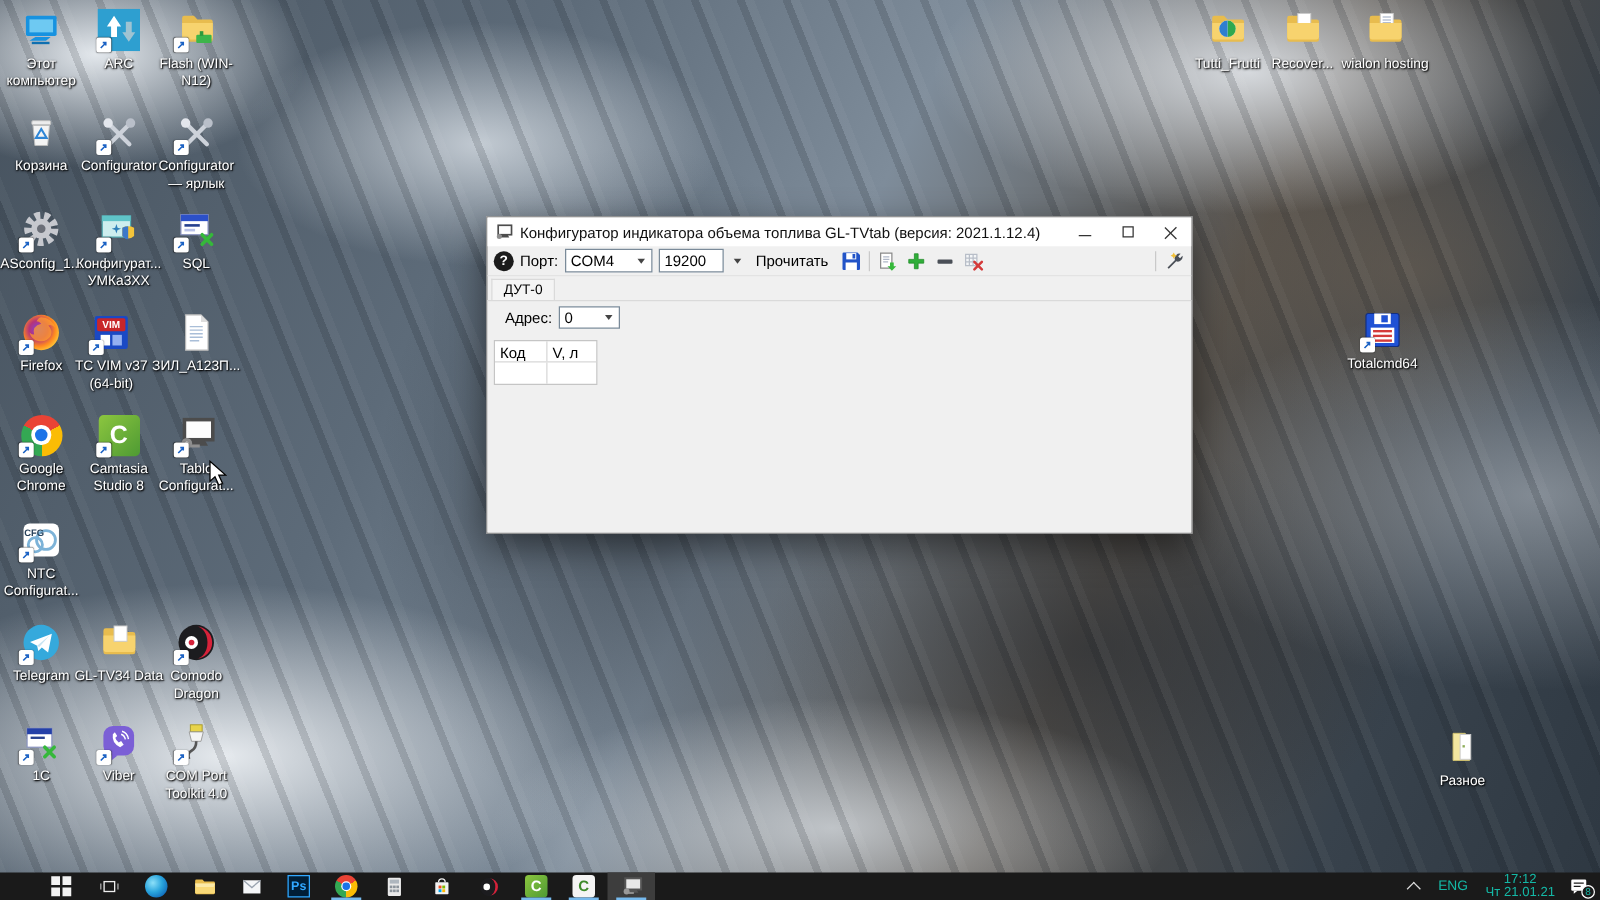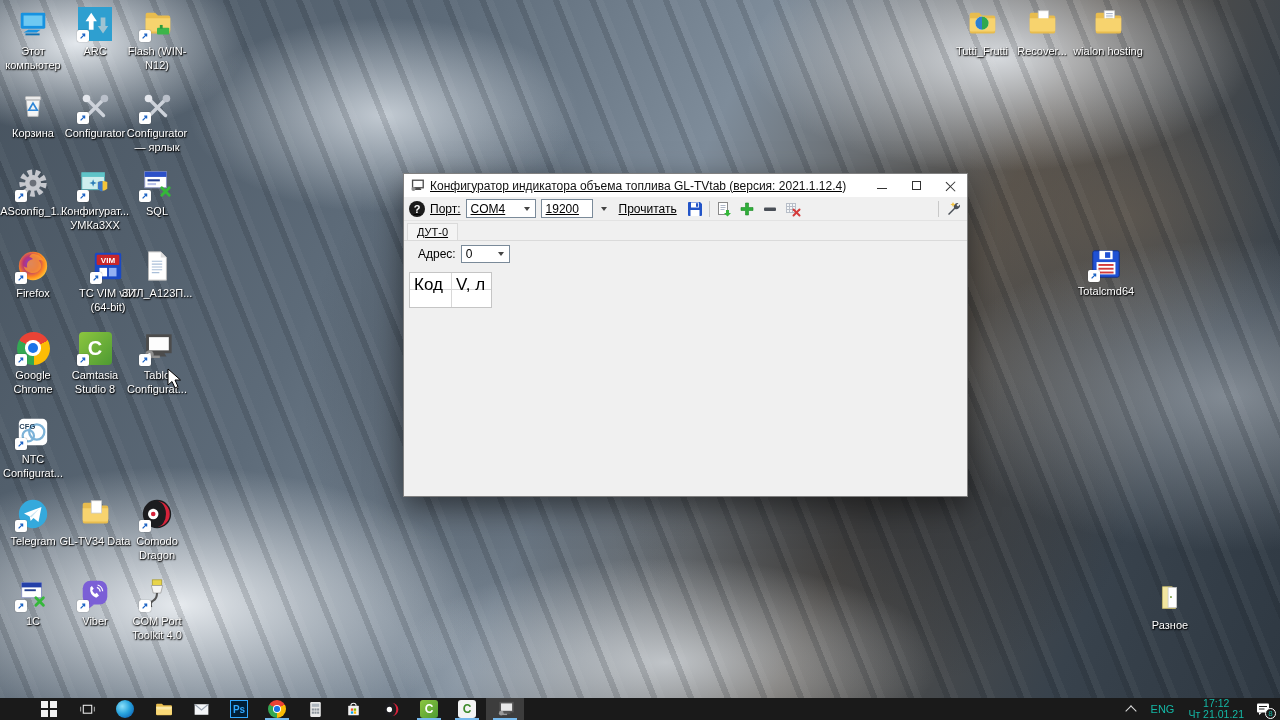--- a/index.html
+++ b/index.html
@@ -31,22 +31,22 @@
     display:flex; align-items:center; justify-content:center; box-shadow:0 0 1px rgba(0,0,0,.6); }
   .sc svg { width:8px; height:8px; }
   .chrome { border-radius:50%; position:relative;
     background:conic-gradient(from -60deg, #ea4335 0deg 120deg, #fbbc05 120deg 240deg, #34a853 240deg 360deg); }
   .chrome::before { content:""; position:absolute; inset:27%; background:#fff; border-radius:50%; }
   .chrome::after  { content:""; position:absolute; inset:35%; background:#1a73e8; border-radius:50%; }
   .camt { background:linear-gradient(135deg,#8cc63f,#4e9a33); border-radius:4px; color:#fff; font-weight:bold;
     display:flex; align-items:center; justify-content:center; }
 
   
-  .app-window { position:absolute; left:403px; top:173px; width:565px; height:324px; background:#f0f0f0;
-    border:1px solid #808080; box-shadow:0 10px 28px rgba(0,0,0,.5); font-size:12px; color:#000;text-decoration:underline; }
+  .app-window { position:absolute; left:389px; top:173px; width:565px; height:254px; background:#f0f0f0;
+    border:1px solid #808080; box-shadow:0 10px 28px rgba(0,0,0,.5); font-size:12px; color:#000; }
   .titlebar { height:23px; background:#ffffff; display:flex; align-items:center; padding-left:5px; }
   .titlebar .appico { width:16px; height:16px; margin-right:5px; flex:none; }
   .wtitle { font-size:12px; color:#111; white-space:nowrap; overflow:hidden; }
   .caps { margin-left:auto; display:flex; height:23px; }
   .cap { width:34px; height:23px; display:flex; align-items:center; justify-content:center; }
   .min-glyph { width:10px; height:1px; background:#333; margin-top:6px; }
   .max-glyph { width:9px; height:9px; border:1px solid #333; }
   .close-glyph { position:relative; width:11px; height:11px; }
   .close-glyph::before,.close-glyph::after { content:""; position:absolute; left:5px; top:0; width:1.4px; height:13px; background:#333; }
   .close-glyph::before { transform:rotate(45deg); } .close-glyph::after { transform:rotate(-45deg); }
@@ -66,21 +66,21 @@
   .spacer { flex:1; }
 
   .tabstrip { height:19px; display:flex; align-items:flex-end; padding-left:3px; }
   .tab { padding:2px 9px 2px 9px; font-size:11px; background:#f4f4f4; border:1px solid #dadada; border-bottom:none; }
   .tabpage { position:absolute; left:0; right:0; top:66px; bottom:0; border-top:1px solid #dadada; background:#f0f0f0; }
 
   .addr-row { position:absolute; left:14px; top:4px; display:flex; align-items:center; gap:5px; font-size:12px; }
   .addr-combo { width:49px; height:18px; }
   .mini-table { position:absolute; left:5px; top:31px; width:83px; border:1px solid #c5c5c5; background:#fff; }
   .mt-row { display:flex; height:17px; }
-  .mt-cell { font-size:17px; padding:2px 0 0 4px; }
+  .mt-cell { font-size:12px; padding:2px 0 0 4px; }
   .mt-c1 { width:42px; border-right:1px solid #d8d8d8; }
   .mt-c2 { width:39px; }
   .mt-head { border-bottom:1px solid #d8d8d8; }
 
   .graph { position:absolute; left:94px; top:1px; right:4px; bottom:6px; background:#fbfbfb;
     border:1px dashed #b5b5b5; }
   .gtitle { text-align:center; margin-top:7px; font-size:13px; font-weight:bold; color:#111; }
 
   
   .taskbar { position:absolute; left:0; bottom:0; width:1280px; height:22px; background:#1a1a1a;
@@ -280,21 +280,21 @@
         </svg>
       <span class="sc">
           <svg viewBox="0 0 10 10">
             <path d="M2 8 L7 3 M4 2.6 h3 v3" stroke="#1b62c4" stroke-width="1.6" fill="none"></path>
           </svg>
         </span>
     </div>
     <div class="dlbl">Firefox</div>
   </div>
 
-  <div class="dicon" style="left:72px;top:248px">
+  <div class="dicon" style="left:53px;top:248px">
     <div class="ig">
       <svg viewBox="0 0 36 36">
           <rect x="4" y="4" width="28" height="28" rx="2" fill="#1a49c4"></rect>
           <rect x="6" y="6" width="24" height="11" rx="1.5" fill="#c8262a"></rect>
           <text x="18" y="14.5" font-size="8.5" font-weight="bold" fill="#fff" text-anchor="middle" font-family="Liberation Sans, sans-serif">VIM</text>
           <rect x="9" y="20" width="8" height="9" fill="#fff"></rect>
           <rect x="19" y="20" width="8" height="9" fill="#93b0f2"></rect>
         </svg>
       <span class="sc">
           <svg viewBox="0 0 10 10">

